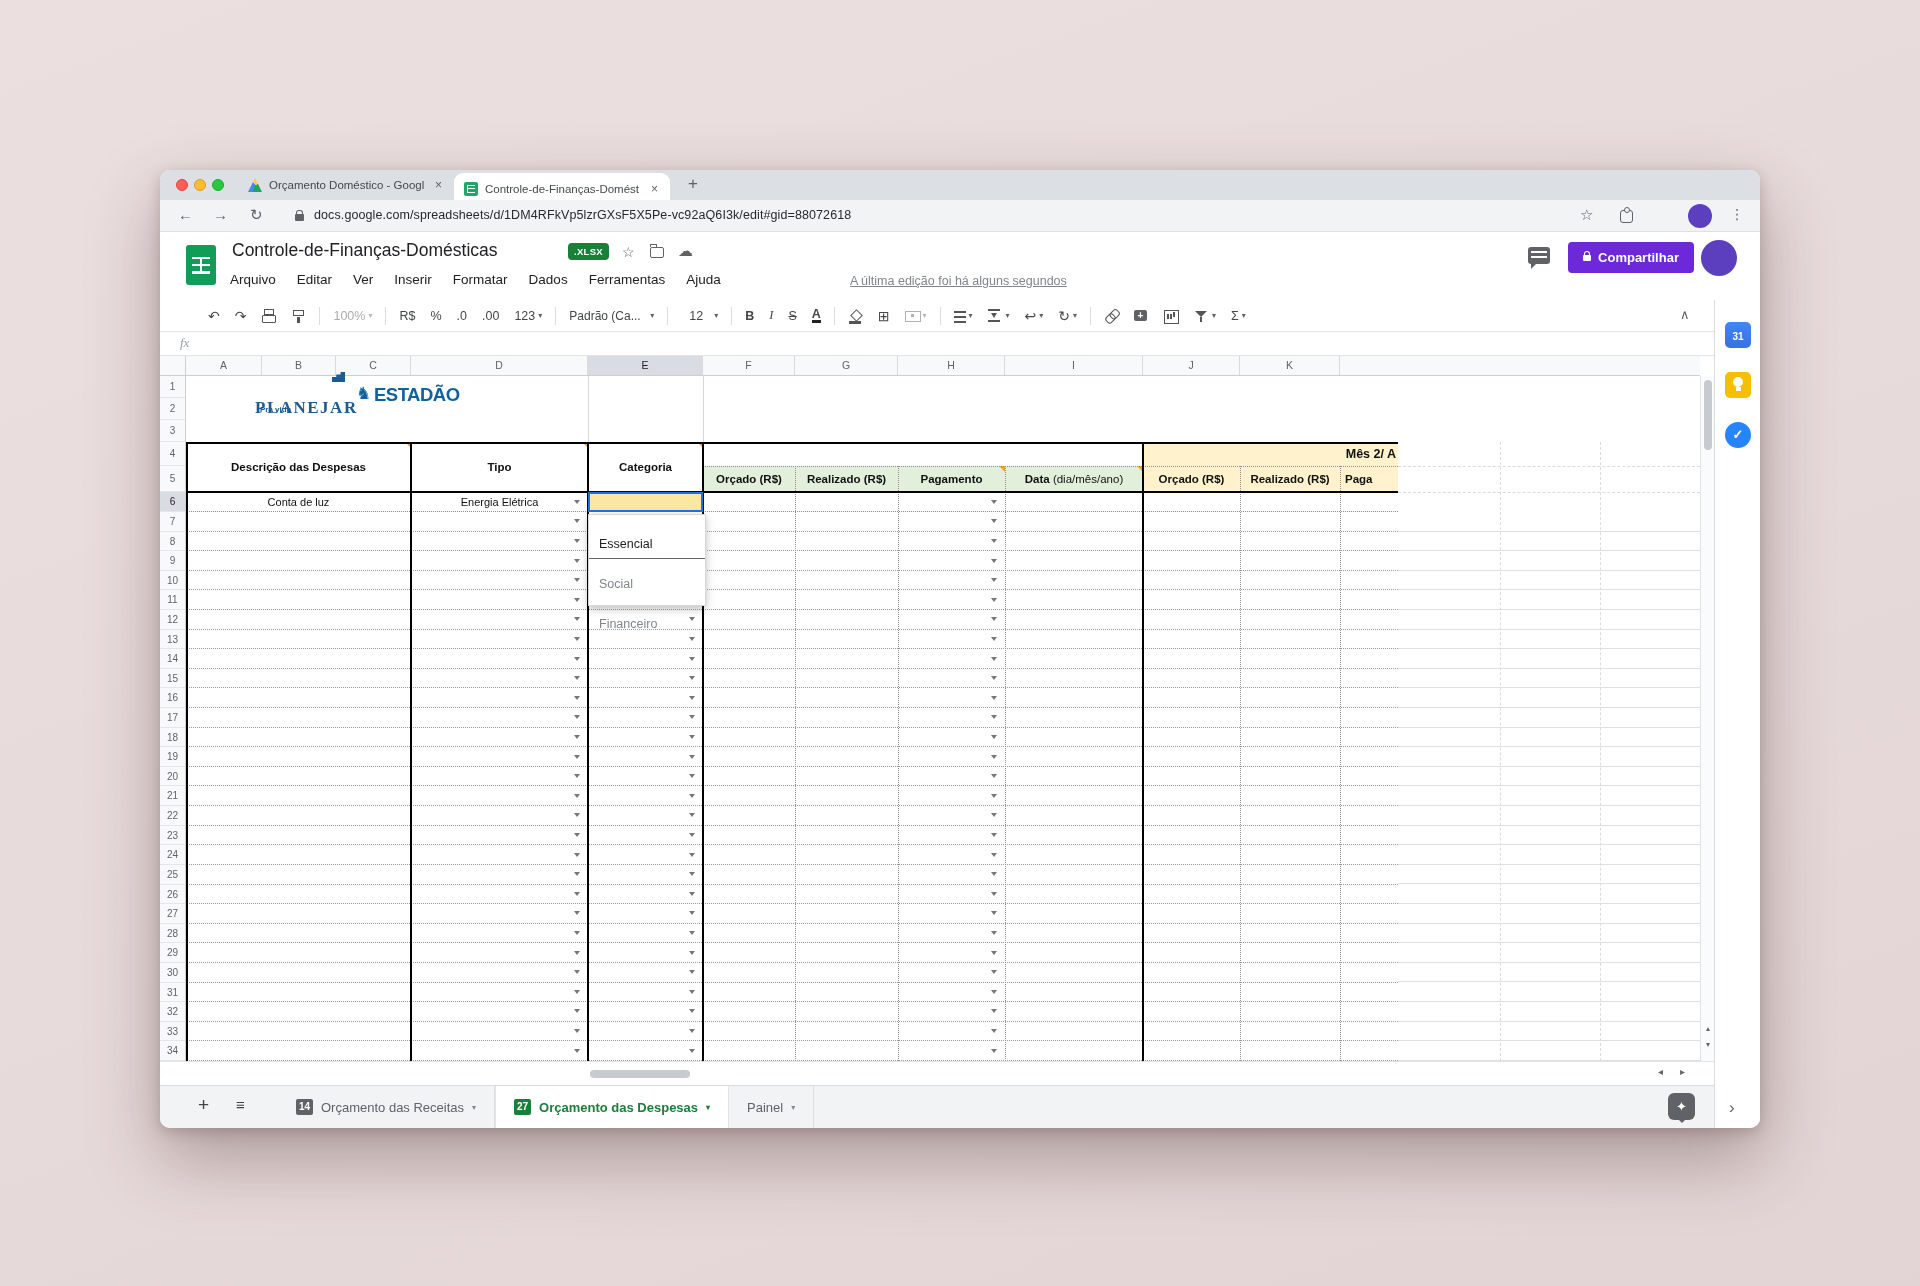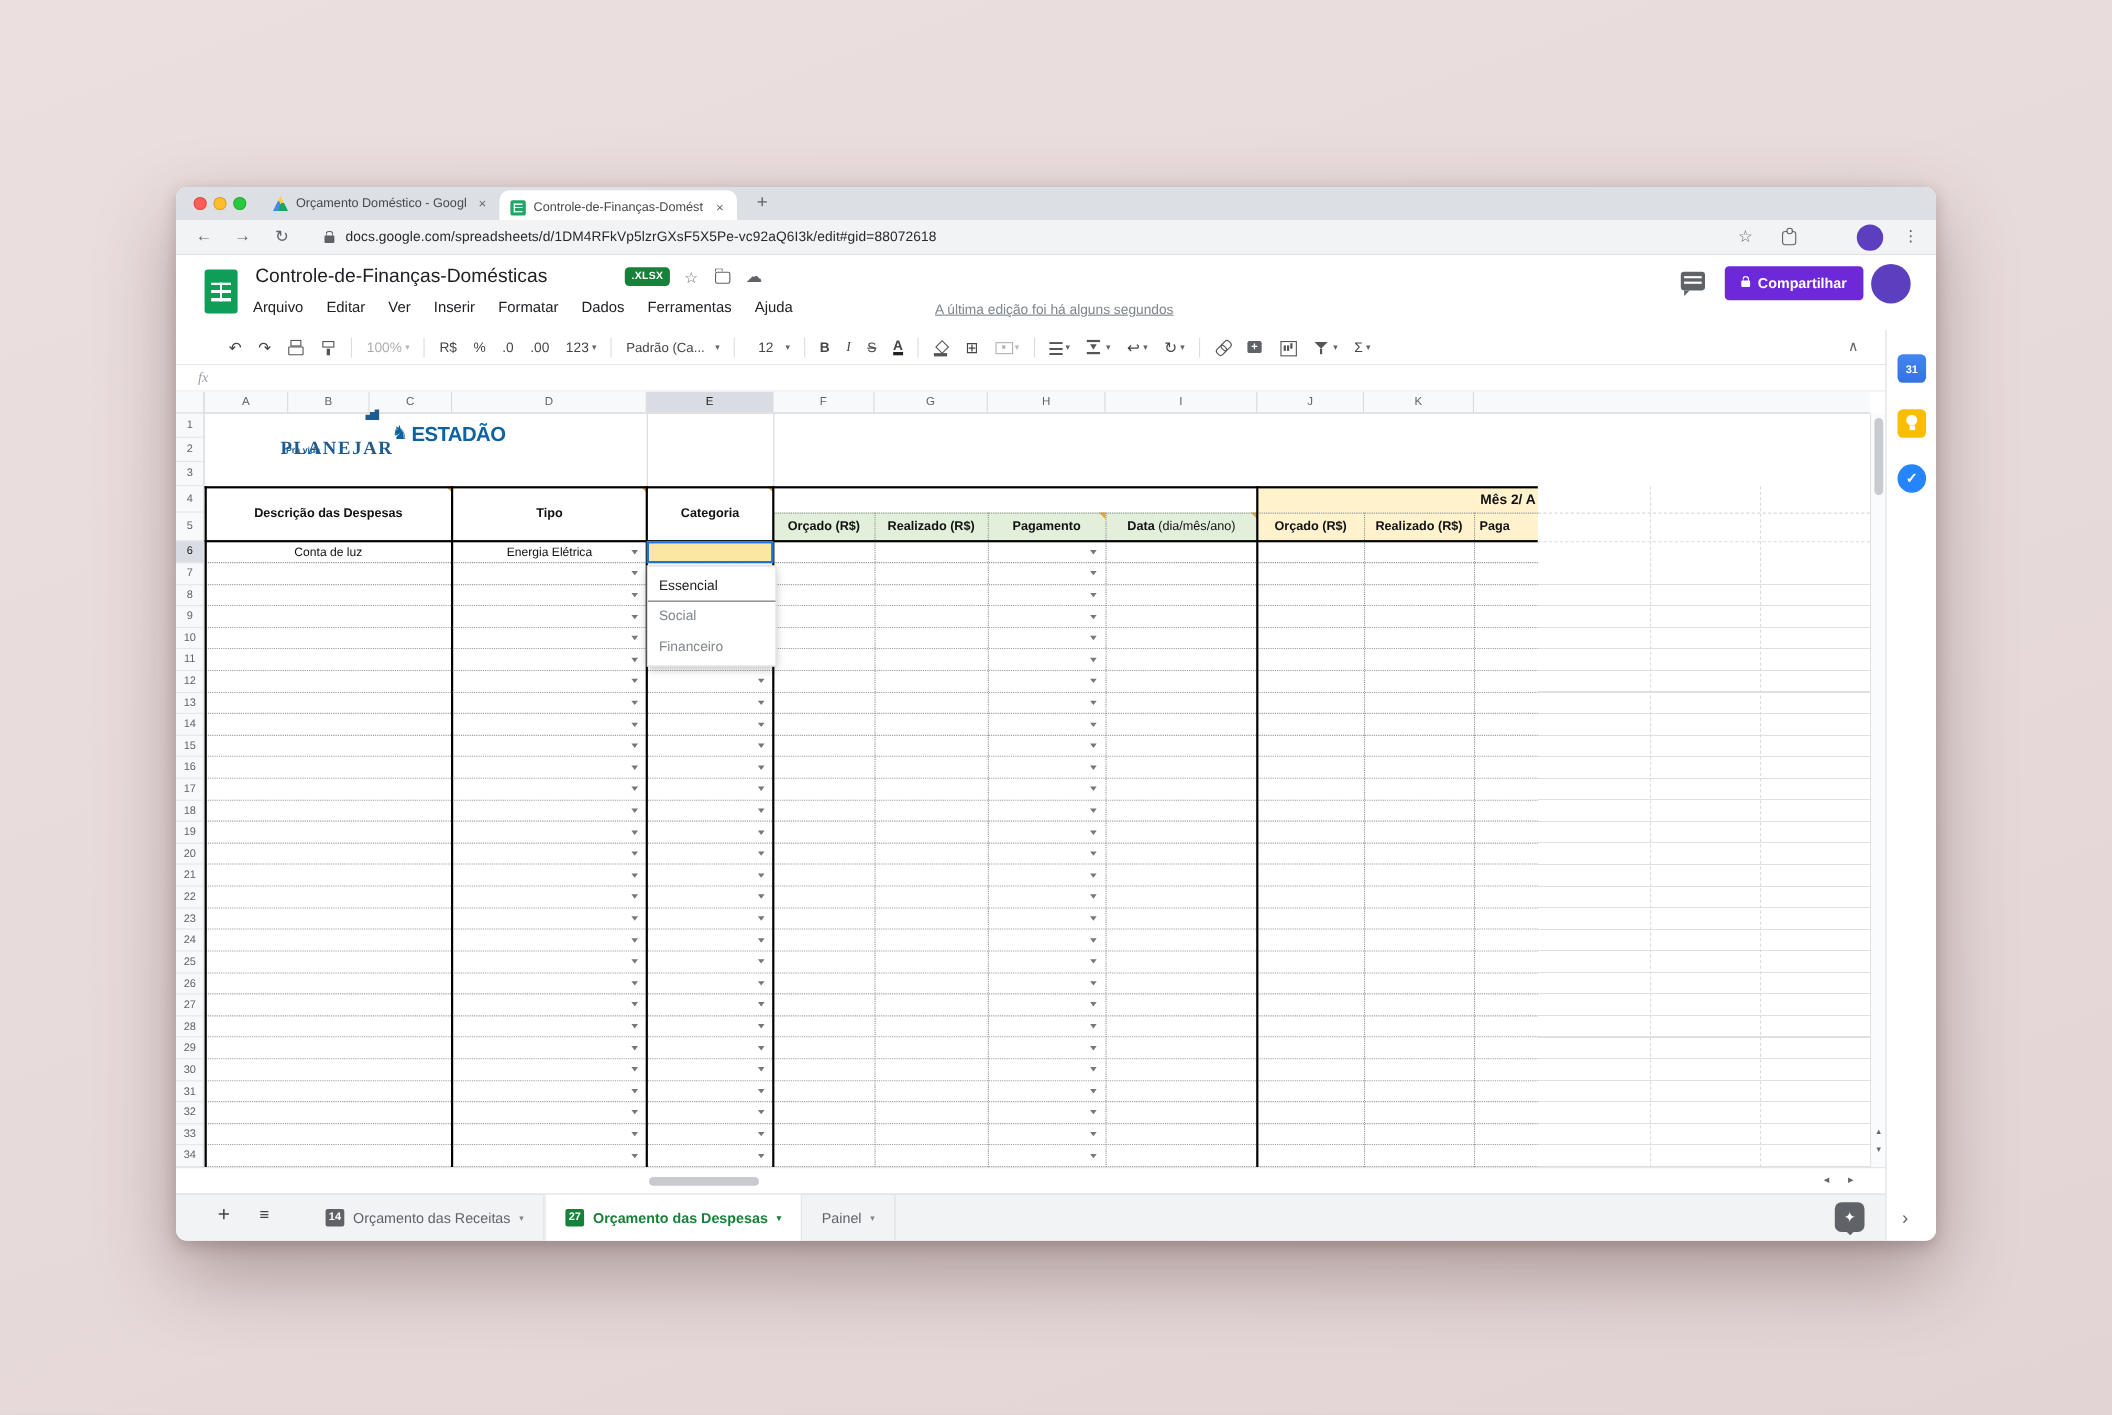--- a/index.html
+++ b/index.html
@@ -121,21 +121,21 @@
   .dotv{position:absolute;width:0;border-left:1px dotted #8f8f8f;}
   .doth{position:absolute;height:0;border-top:1px dotted #8f8f8f;}
   .tri{position:absolute;width:0;height:0;border-right:6px solid #E8A33D;border-bottom:6px solid transparent;}
   .row6{position:absolute;left:26px;top:136px;width:1212px;height:20px;border-bottom:1px dotted #8f8f8f;}
   .r6cell{position:absolute;top:0;height:19px;display:flex;align-items:center;justify-content:center;font-size:11px;color:#111;}
   .cellchev{position:absolute;top:50%;margin-top:-2px;width:0;height:0;border-left:3.5px solid transparent;border-right:3.5px solid transparent;border-top:4.5px solid #777;}
   .grow{position:absolute;left:0;width:1212px;border-bottom:1px dotted #9b9b9b;}
   #gridrows{position:absolute;left:26px;top:0;width:1212px;height:705px;}
   .e6cell{position:absolute;left:428px;top:136px;width:115px;height:20px;background:#FBE7A1;border:2px solid #1A73E8;z-index:6;}
   .ddpanel{position:absolute;left:428px;top:158px;width:118px;height:92px;background:#fff;border:1px solid #D5D7DA;box-shadow:0 3px 8px rgba(0,0,0,.25);z-index:8;padding-top:4px;}
-  .ddopt{height:28px;line-height:26px;padding-left:10px;font-size:12.5px;color:#80868B;}
+  .ddopt{height:28px;line-height:26px;padding-left:10px;font-size:12.5px;color:#80868B;margin-top:12px;}
   .ddopt.first{color:#202124;border-bottom:1px solid #666;}
   .dashzone{position:absolute;left:1238px;top:156px;width:302px;height:549px;background:repeating-linear-gradient(to bottom,transparent 0 18.6px,#E0E0E0 18.6px 19.6px);}
   .dashv{position:absolute;width:0;border-left:1px dashed #DCDCDC;}
   .dashh{position:absolute;height:0;border-top:1px dashed #DCDCDC;}
   .vsb{position:absolute;left:1540px;top:20px;width:14px;height:685px;background:#FAFBFC;border-left:1px solid #E2E4E6;}
   .vthumb{position:absolute;left:3px;top:4px;width:8px;height:70px;background:#C7CACE;border-radius:4px;}
   .varrow{position:absolute;left:0;width:14px;text-align:center;font-size:8px;color:#666;}
   
   .hstrip{position:absolute;left:0;top:891px;width:1554px;height:24px;background:#fff;border-top:1px solid #E2E4E6;}
   .hthumb{position:absolute;left:430px;top:8px;width:100px;height:8px;background:#C7CACE;border-radius:4px;}

